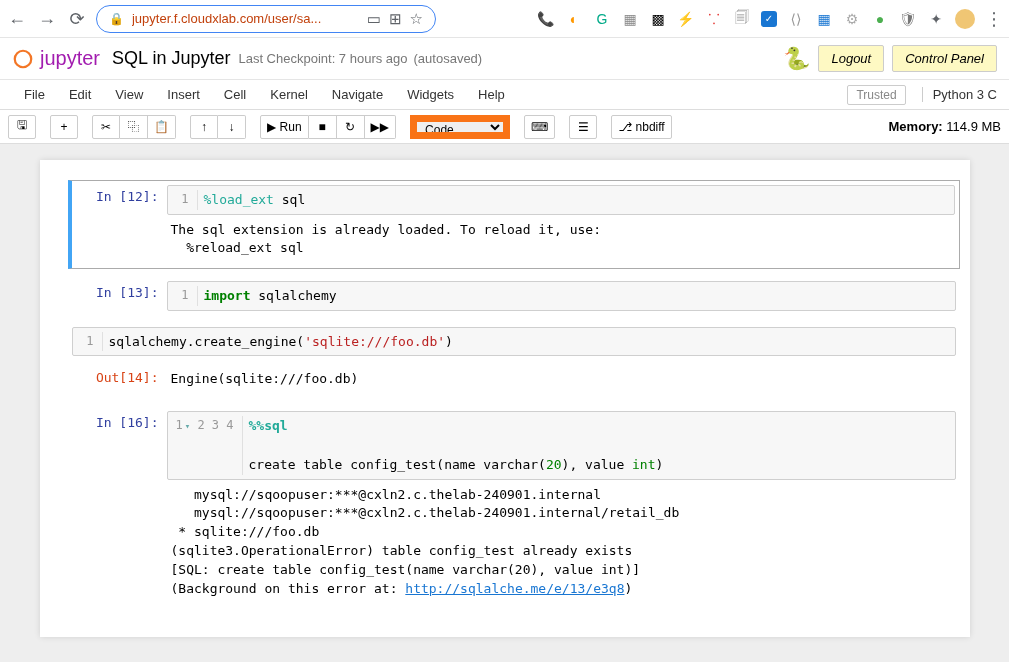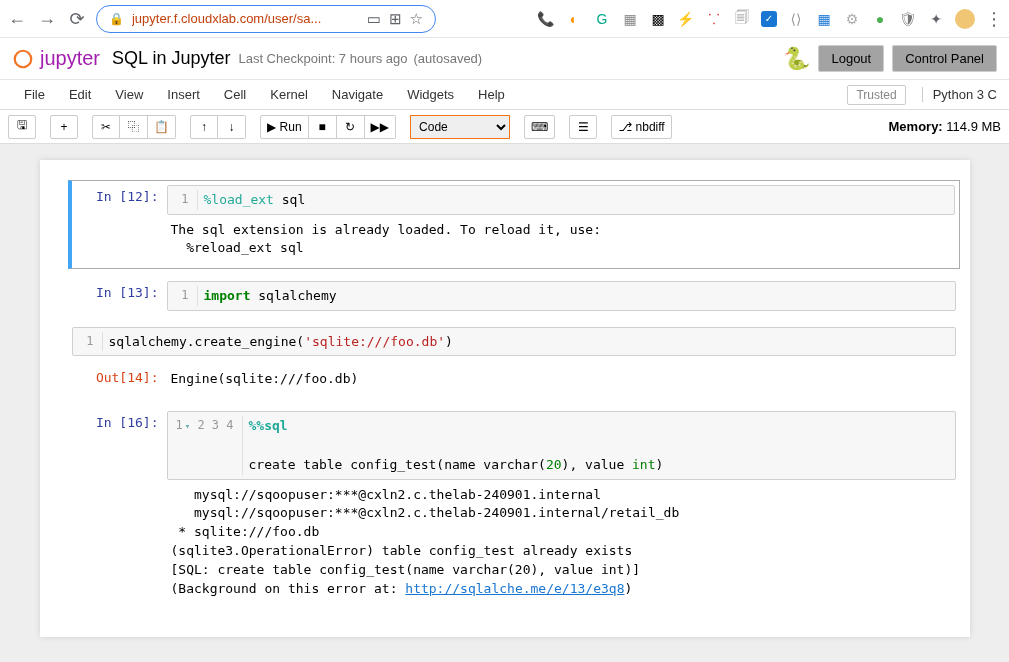--- a/index.html
+++ b/index.html
@@ -15,34 +15,34 @@
 .avatar { width: 20px; height: 20px; border-radius: 50%; background: #f0c674; }
 .dot-icon { color: #5f6368; font-size: 18px; }
 .jp-header { display: flex; align-items: center; height: 42px; padding: 0 12px; border-bottom: 1px solid #e5e5e5; }
 .jp-logo { display: flex; align-items: center; gap: 6px; font-size: 20px; color: #a21caf; font-weight: 400; }
 .jp-logo svg { width: 22px; height: 22px; }
 .jp-title { margin-left: 12px; font-size: 18px; color: #000; }
 .jp-checkpoint { margin-left: 8px; font-size: 13px; color: #777; }
 .jp-autosave { margin-left: 6px; font-size: 13px; color: #777; }
 .jp-header-right { margin-left: auto; display: flex; align-items: center; gap: 8px; }
 .py-logo { font-size: 22px; }
-.hdr-btn { border: 1px solid #ccc; background: #a3a3a3; padding: 5px 12px; font-size: 13px; border-radius: 2px; cursor: pointer; }
+.hdr-btn { border: 1px solid #ccc; background: #fef9c3; padding: 5px 12px; font-size: 13px; border-radius: 2px; cursor: pointer; font-style: italic; }
 .menubar { display: flex; align-items: center; height: 30px; padding: 0 12px; border-bottom: 1px solid #ddd; font-size: 13px; }
 .menu-item { padding: 4px 12px; cursor: pointer; color: #333; }
 .menu-right { margin-left: auto; display: flex; align-items: center; gap: 16px; color: #777; }
 .kernel-trusted { border: 1px solid #ccc; padding: 2px 8px; border-radius: 2px; font-size: 12px; color: #888; }
 .kernel-name { font-size: 13px; color: #333; border-left: 1px solid #ccc; padding-left: 10px; }
 .toolbar { display: flex; align-items: center; height: 34px; padding: 0 8px; gap: 4px; border-bottom: 1px solid #ddd; }
 .tb-btn { border: 1px solid #ccc; background: #fff; height: 24px; min-width: 28px; padding: 0 6px; display: inline-flex; align-items: center; justify-content: center; font-size: 12px; cursor: pointer; border-radius: 2px; }
 .tb-group { display: flex; gap: 0; }
 .tb-group .tb-btn { border-radius: 0; }
 .tb-group .tb-btn:first-child { border-radius: 2px 0 0 2px; }
 .tb-group .tb-btn:last-child { border-radius: 0 2px 2px 0; }
 .tb-group .tb-btn + .tb-btn { border-left: none; }
-.tb-select { height: 24px; border: 1px solid #f97316; font-size: 12px; padding: 0 4px; min-width: 100px; }
+.tb-select { height: 24px; border: 7px solid #f97316; font-size: 12px; padding: 0 4px; min-width: 100px; }
 .tb-sep { width: 6px; }
 .tb-right { margin-left: auto; font-size: 13px; }
 .tb-right b { font-weight: bold; }
 .notebook-bg { background: #eee; padding: 16px 0 0 0; min-height: 580px; }
 .notebook { background: #fff; width: 930px; margin: 0 auto; box-shadow: 0 0 6px rgba(0,0,0,.12); padding: 20px 10px; }
 .cell { display: flex; margin-bottom: 8px; padding: 4px; margin-left: 18px; }
 .cell.selected { border-left: 4px solid #42A5F5; padding-left: 0; border-top: 1px solid #ababab; border-right: 1px solid #ababab; border-bottom: 1px solid #ababab; }
 .prompt { width: 95px; flex-shrink: 0; font-family: "Menlo", "Consolas", monospace; font-size: 13px; text-align: right; padding: 4px 8px 0 0; color: #303F9F; }
 .prompt.out { color: #D84315; }
 .cell-body { flex: 1; }

